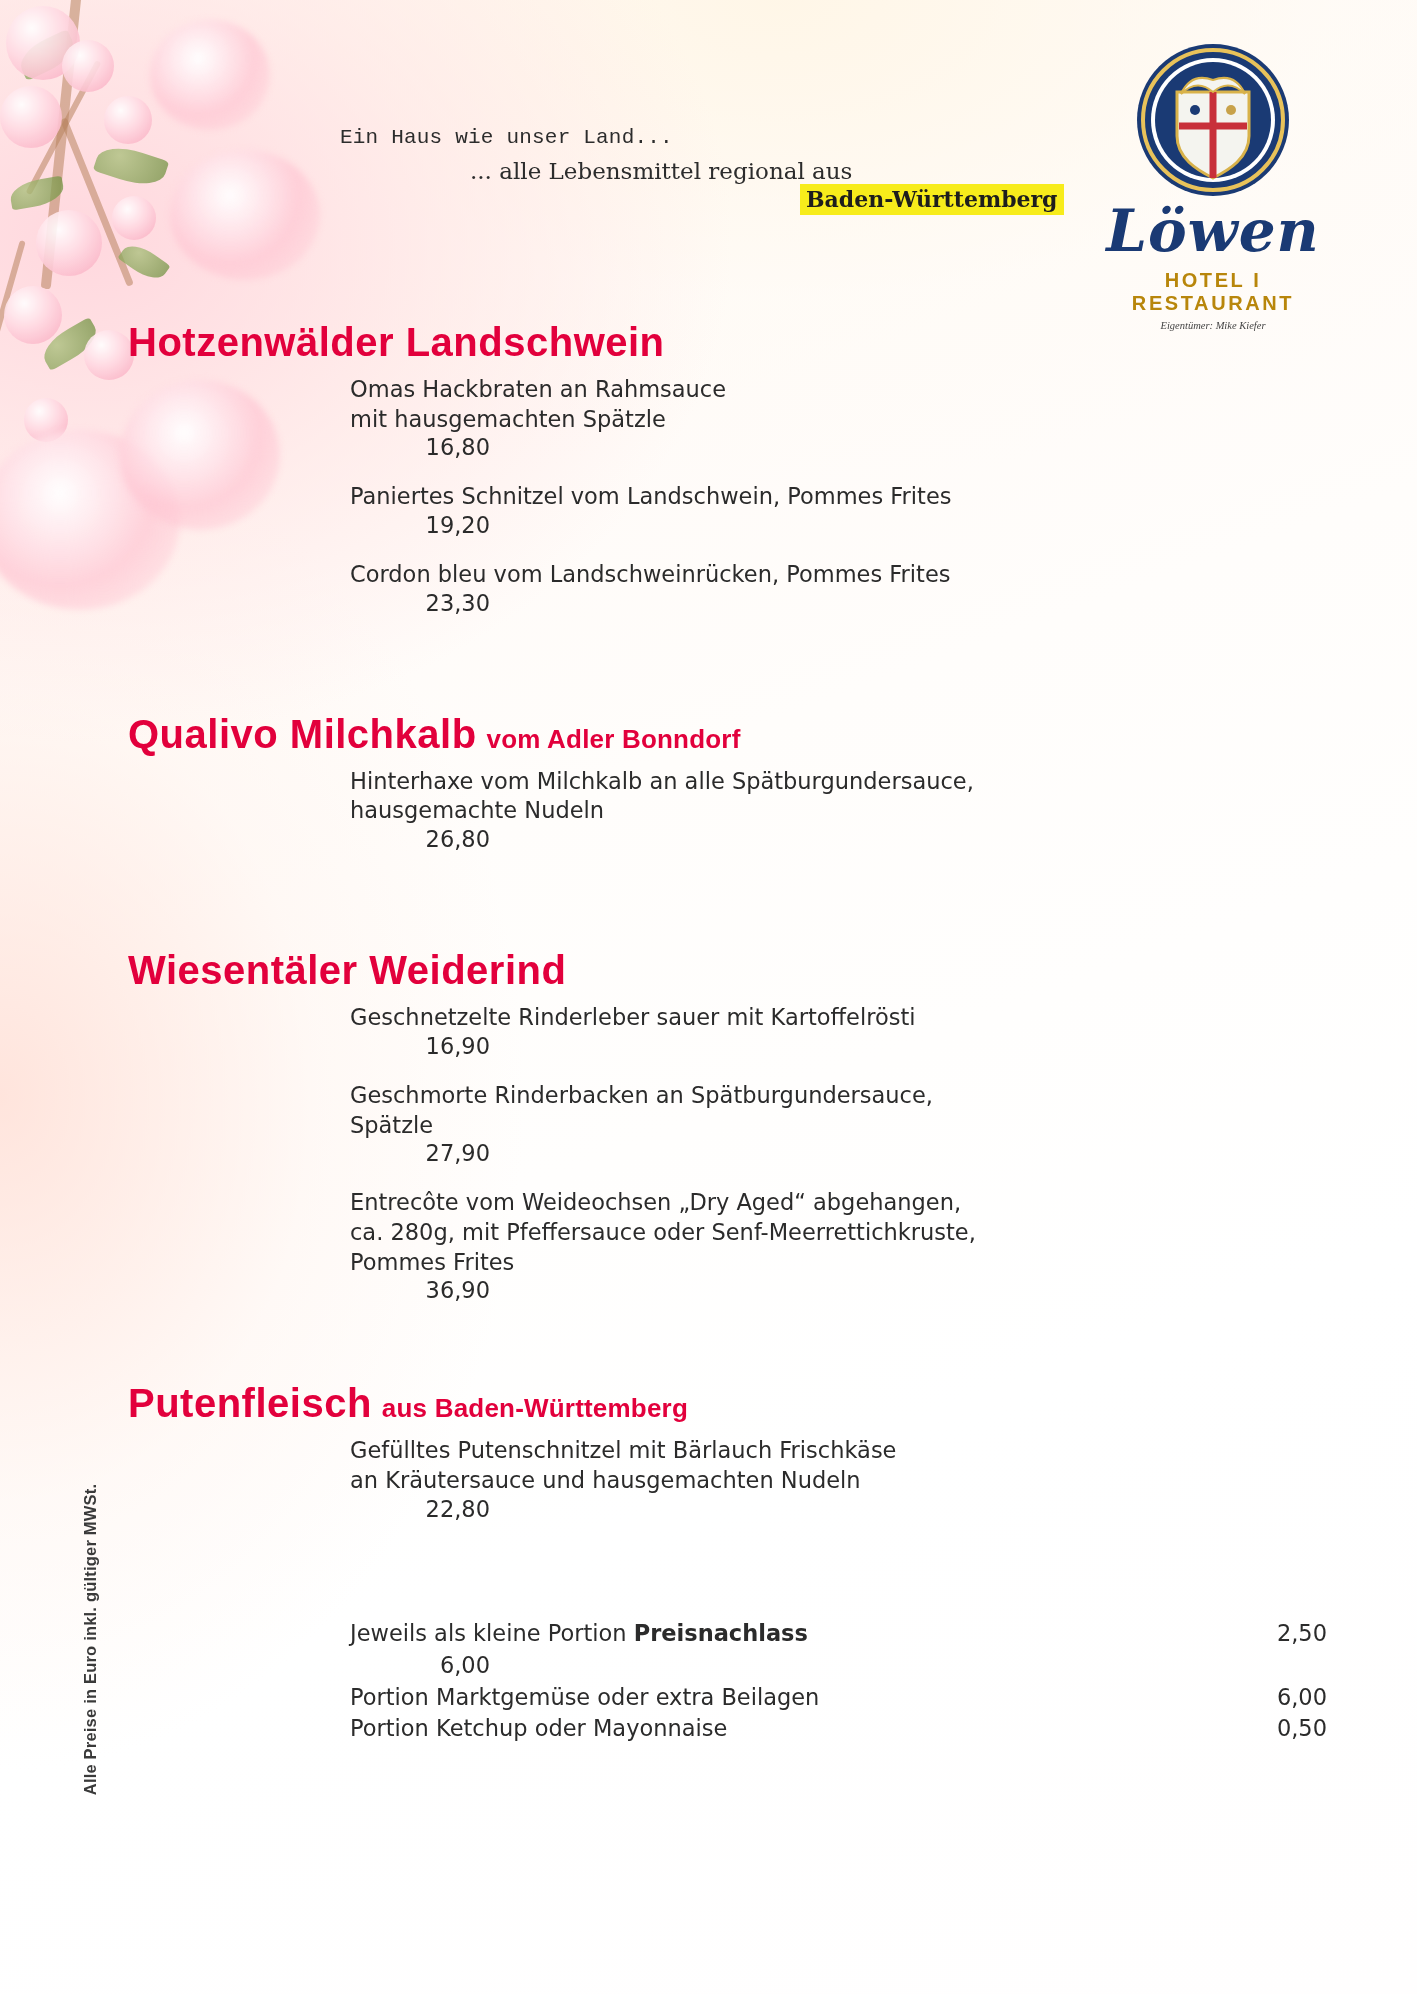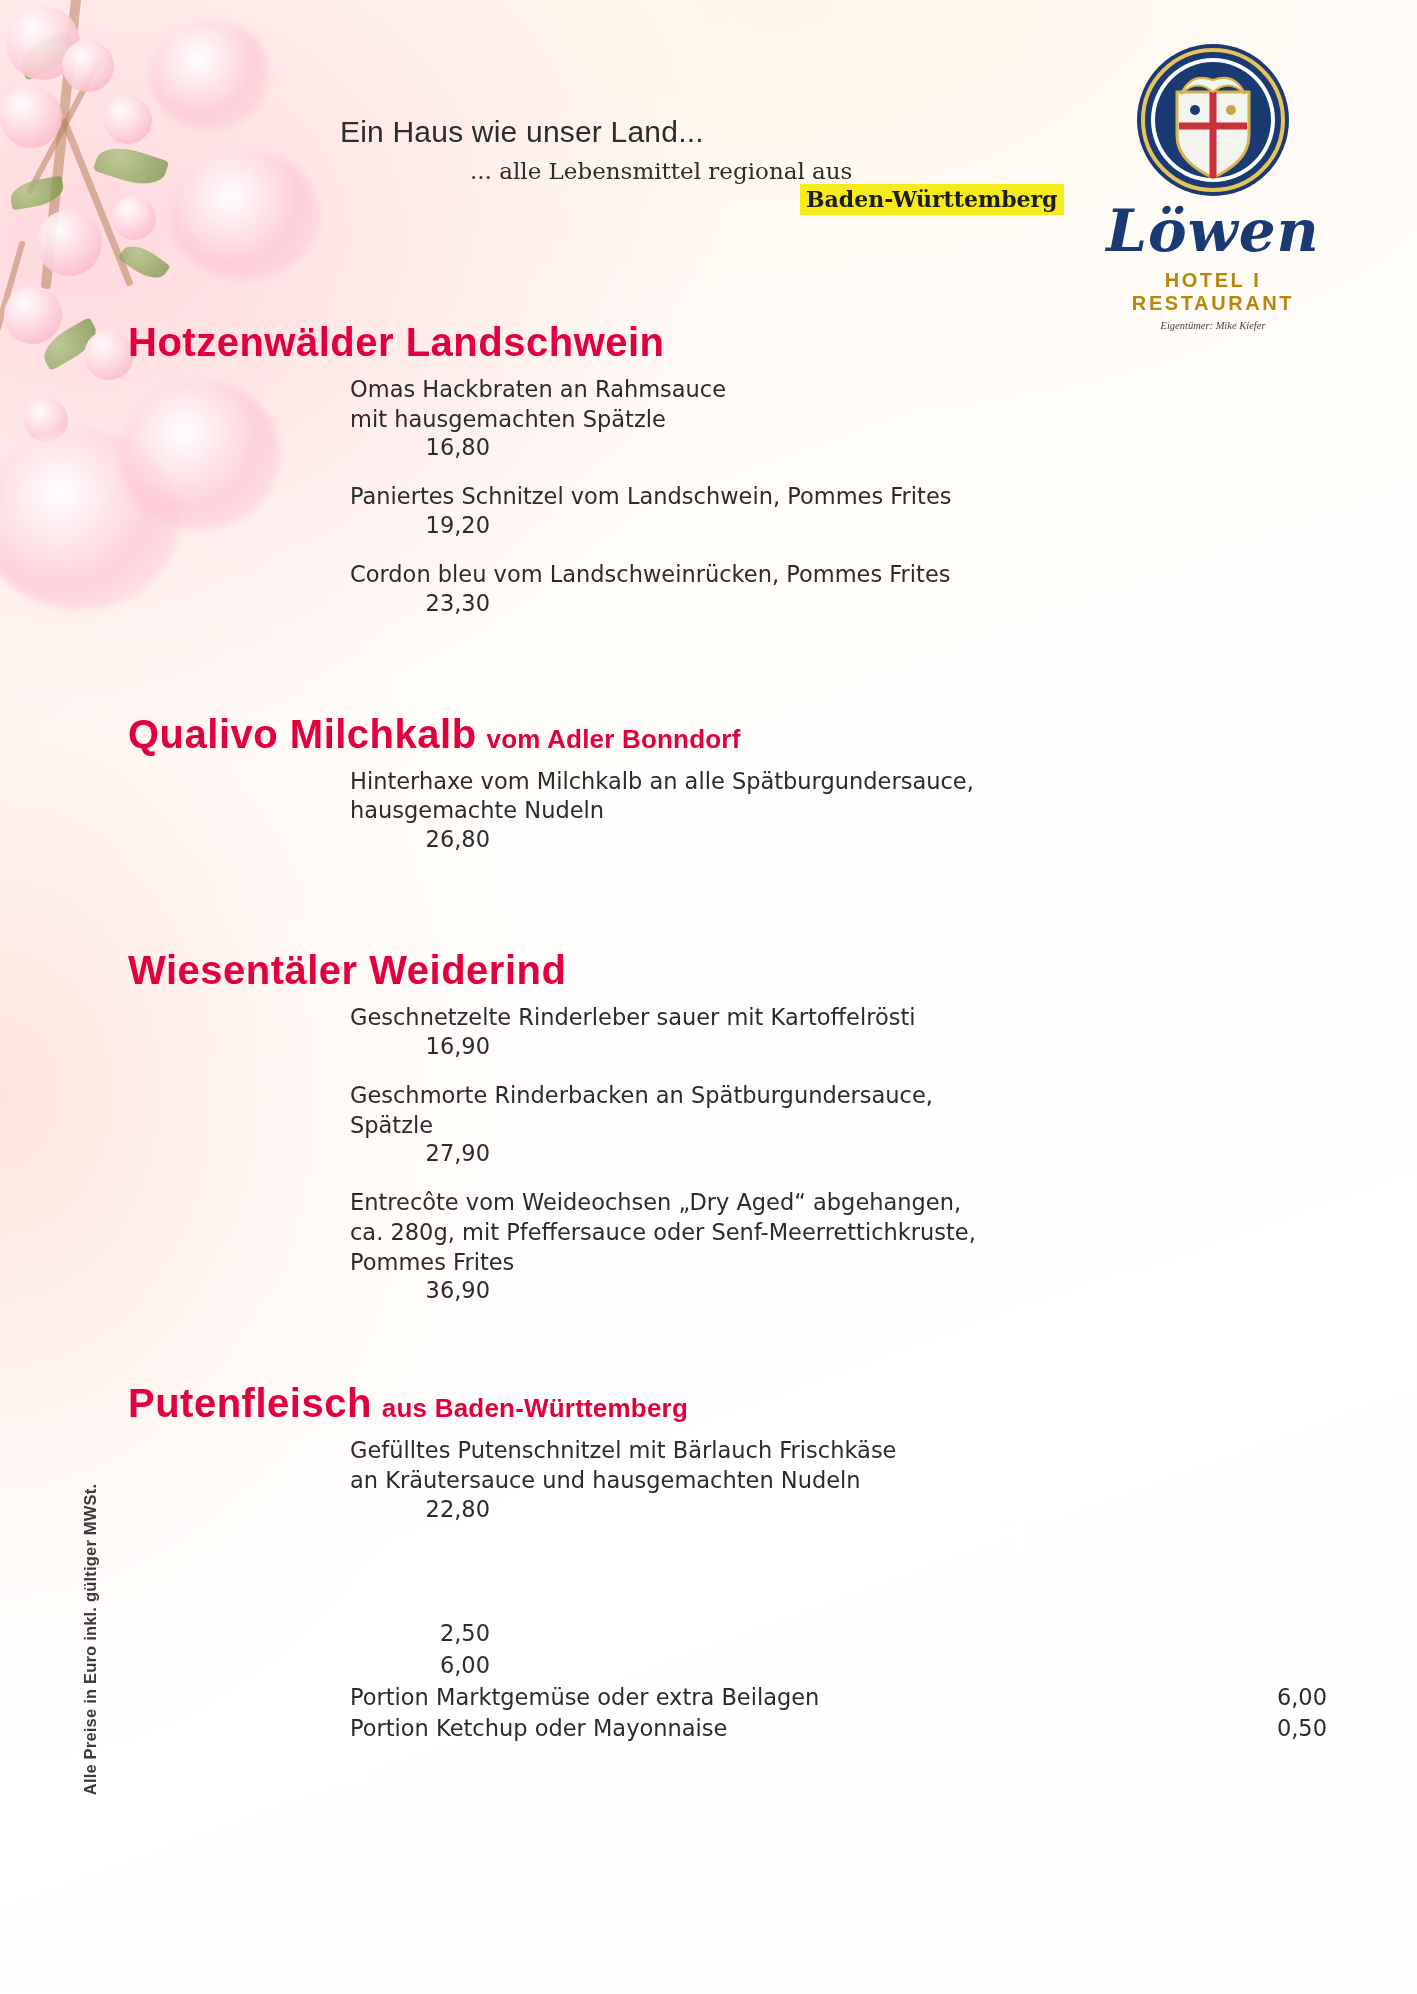--- a/index.html
+++ b/index.html
@@ -66,23 +66,23 @@
   .header {
     position: absolute;
     left: 0;
     top: 0;
     width: 1417px;
     height: 350px;
   }
   .slogan-1 {
     position: absolute;
     left: 340px;
-    top: 115px;
-    font-family: Liberation Sans, sans-serif;
-    font-size: 30px;
+    top: 126px;
+    font-family: Liberation Mono, monospace;
+    font-size: 21px;
     color: #2c2c2c;
     letter-spacing: .2px;
   }
   .slogan-2 {
     position: absolute;
     left: 470px;
     top: 158px;
     font-family: "DejaVu Serif", serif;
     font-size: 23px;
     color: #2c2c2c;
@@ -374,20 +374,21 @@
         <div class="item">
           <div class="item-name">Gefülltes Putenschnitzel mit Bärlauch Frischkäse
 an Kräutersauce und hausgemachten Nudeln</div>
           <div class="item-price">22,80</div>
         </div>
       </div>
     </div>
 
     <div class="extras">
       <div class="extras-row">
+        <div class="label"><span>Jeweils als kleine Portion </span><b>Preisnachlass</b><span></span></div>
         <div class="val">2,50</div>
       </div>
       <div class="extras-row">
         <div class="val">6,00</div>
       </div>
       <div class="extras-row">
         <div class="label"><span>Portion Marktgemüse oder extra Beilagen</span><b></b><span></span></div>
         <div class="val">6,00</div>
       </div>
       <div class="extras-row">

